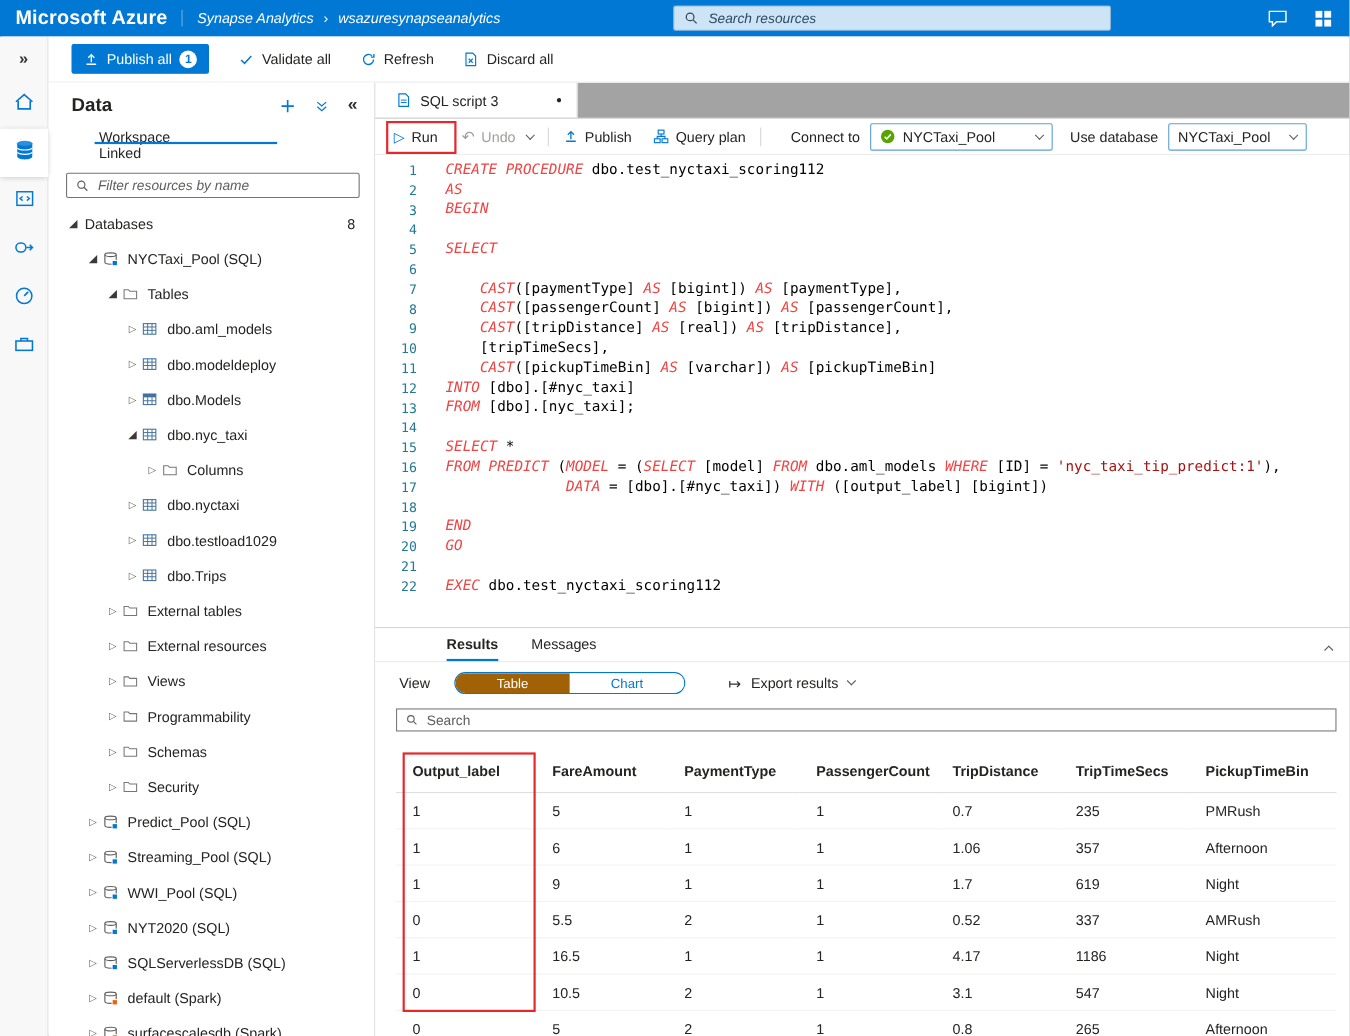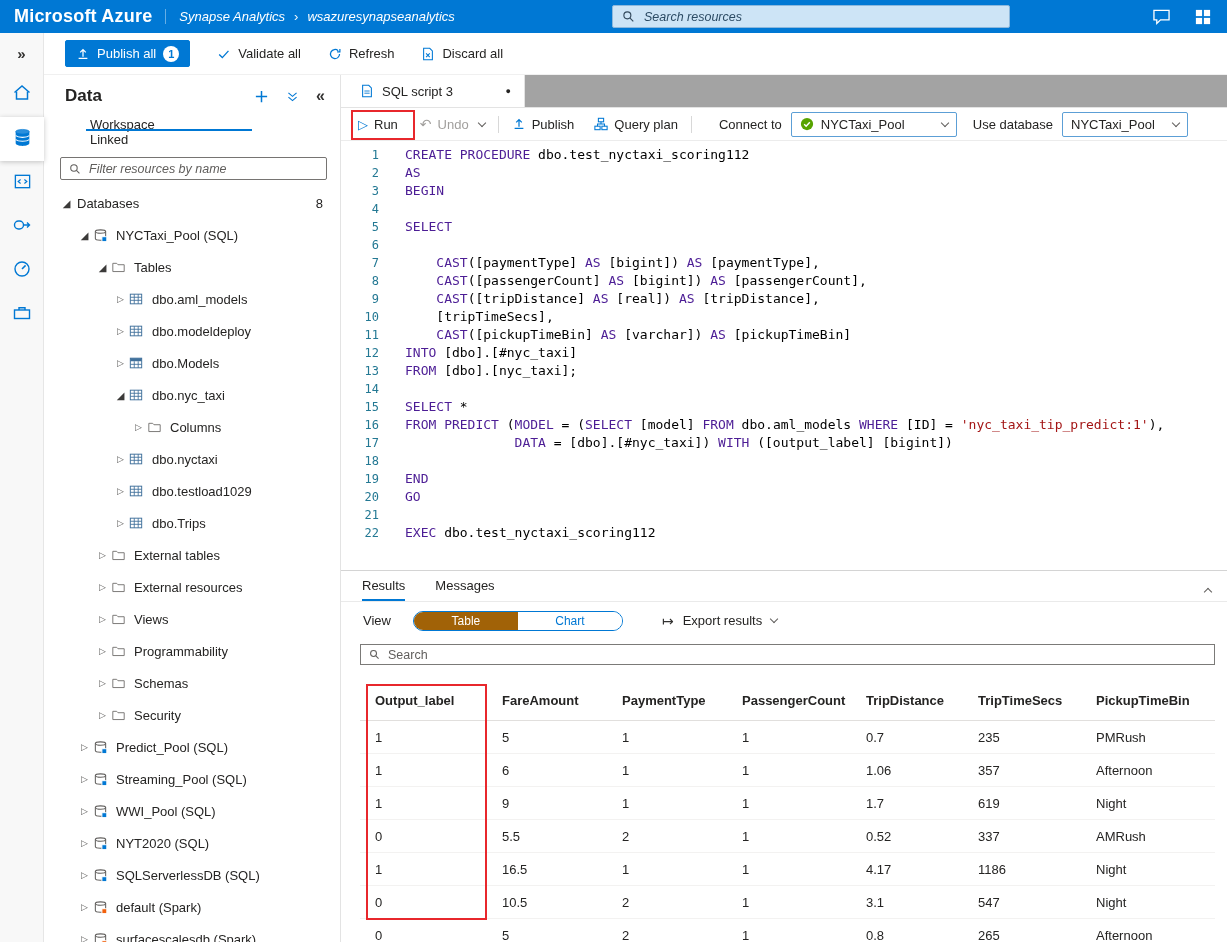--- a/index.html
+++ b/index.html
@@ -97,30 +97,30 @@
   .chev-up{transform:rotate(-135deg);margin-top:3px;}
   .connect-label{margin-left:14px;white-space:nowrap;}
   .usedb-label{margin-left:16px;white-space:nowrap;}
 
   
   .codearea{position:absolute;top:66px;left:0;right:0;height:429px;overflow:hidden;padding-top:5px;
             font-family:"DejaVu Sans Mono","Liberation Mono",monospace;background:#fff;}
   .code-line{display:flex;height:18px;line-height:18px;white-space:pre;font-size:13px;}
   .ln{width:38px;text-align:right;color:#237893;font-size:12px;flex:none;}
   .lc{margin-left:26px;}
-  .tok-k{color:#4c1d95;}
+  .tok-k{color:#ef4444;font-style:italic;}
   .tok-p{color:#000000;}
   .tok-s{color:#a31515;}
 
   
   .results{position:absolute;left:0;right:0;top:495px;bottom:0;border-top:1px solid #d4d4d4;background:#fff;}
   .res-tabs{height:31px;display:flex;align-items:flex-end;padding-left:21px;gap:30px;
             border-bottom:1px solid #eaeaea;position:relative;}
   .res-tab{font-size:13px;color:#252423;padding-bottom:8px;position:relative;cursor:pointer;}
-  .res-tab.active{font-weight:400;}
+  .res-tab.active{font-weight:700;margin-left:44px;}
   .res-tab.active::after{content:"";position:absolute;left:0;right:0;bottom:0;height:2px;background:#0078d4;}
   .res-collapse{position:absolute;right:16px;top:10px;cursor:pointer;color:#323130;}
   .res-viewrow{height:37px;display:flex;align-items:center;padding-left:22px;font-size:13px;}
   .vtoggle{margin-left:22px;width:210px;height:20px;border:1px solid #0078d4;border-radius:11px;
            display:flex;overflow:hidden;cursor:pointer;flex:none;}
   .vseg{flex:1;display:flex;align-items:center;justify-content:center;font-size:12px;color:#0078d4;background:#fff;}
   .vseg.active{background:#a16207;color:#fff;}
   .export{margin-left:39px;display:flex;align-items:center;gap:9px;cursor:pointer;}
   .export-arrow{font-size:14px;color:#323130;line-height:1;}
   .res-search{margin:5px 12px 0 19px;height:21px;border:1px solid #7b7a78;display:flex;align-items:center;

